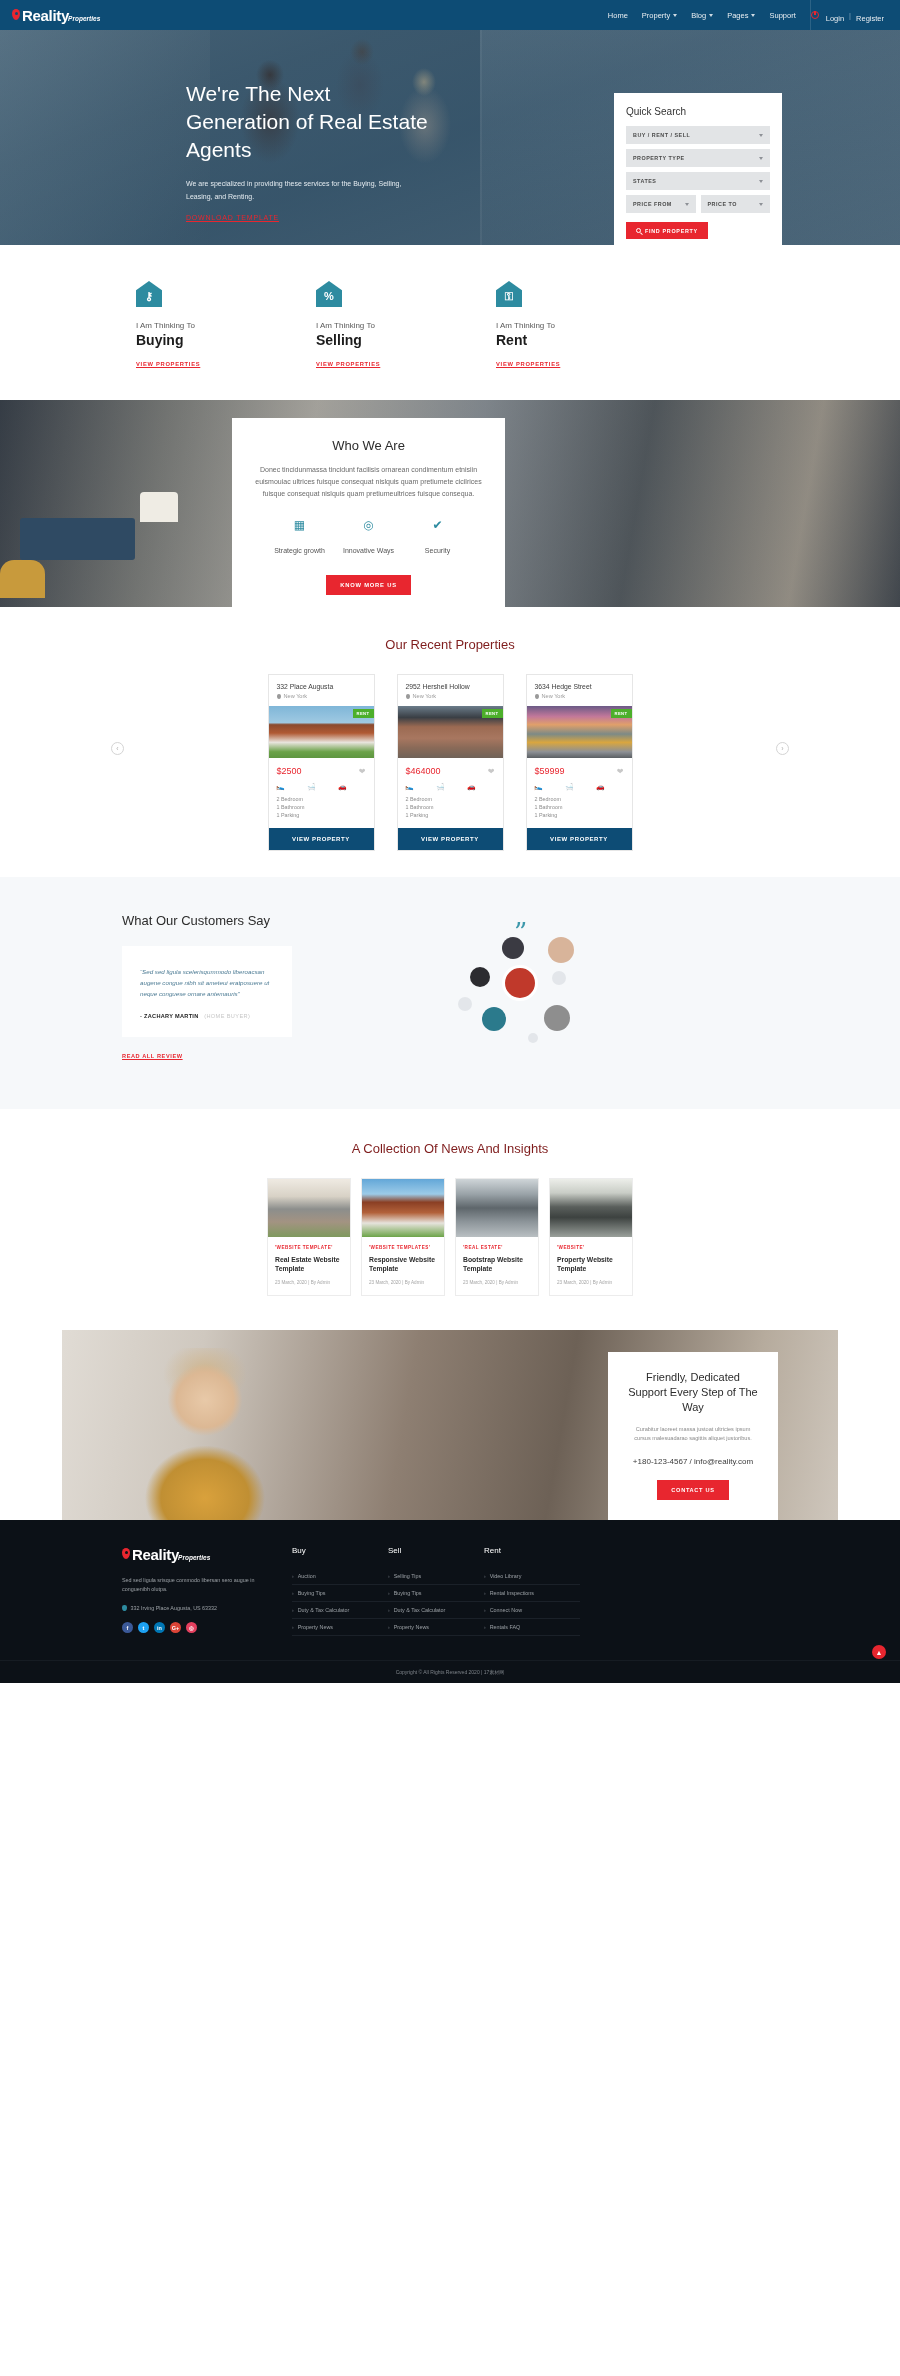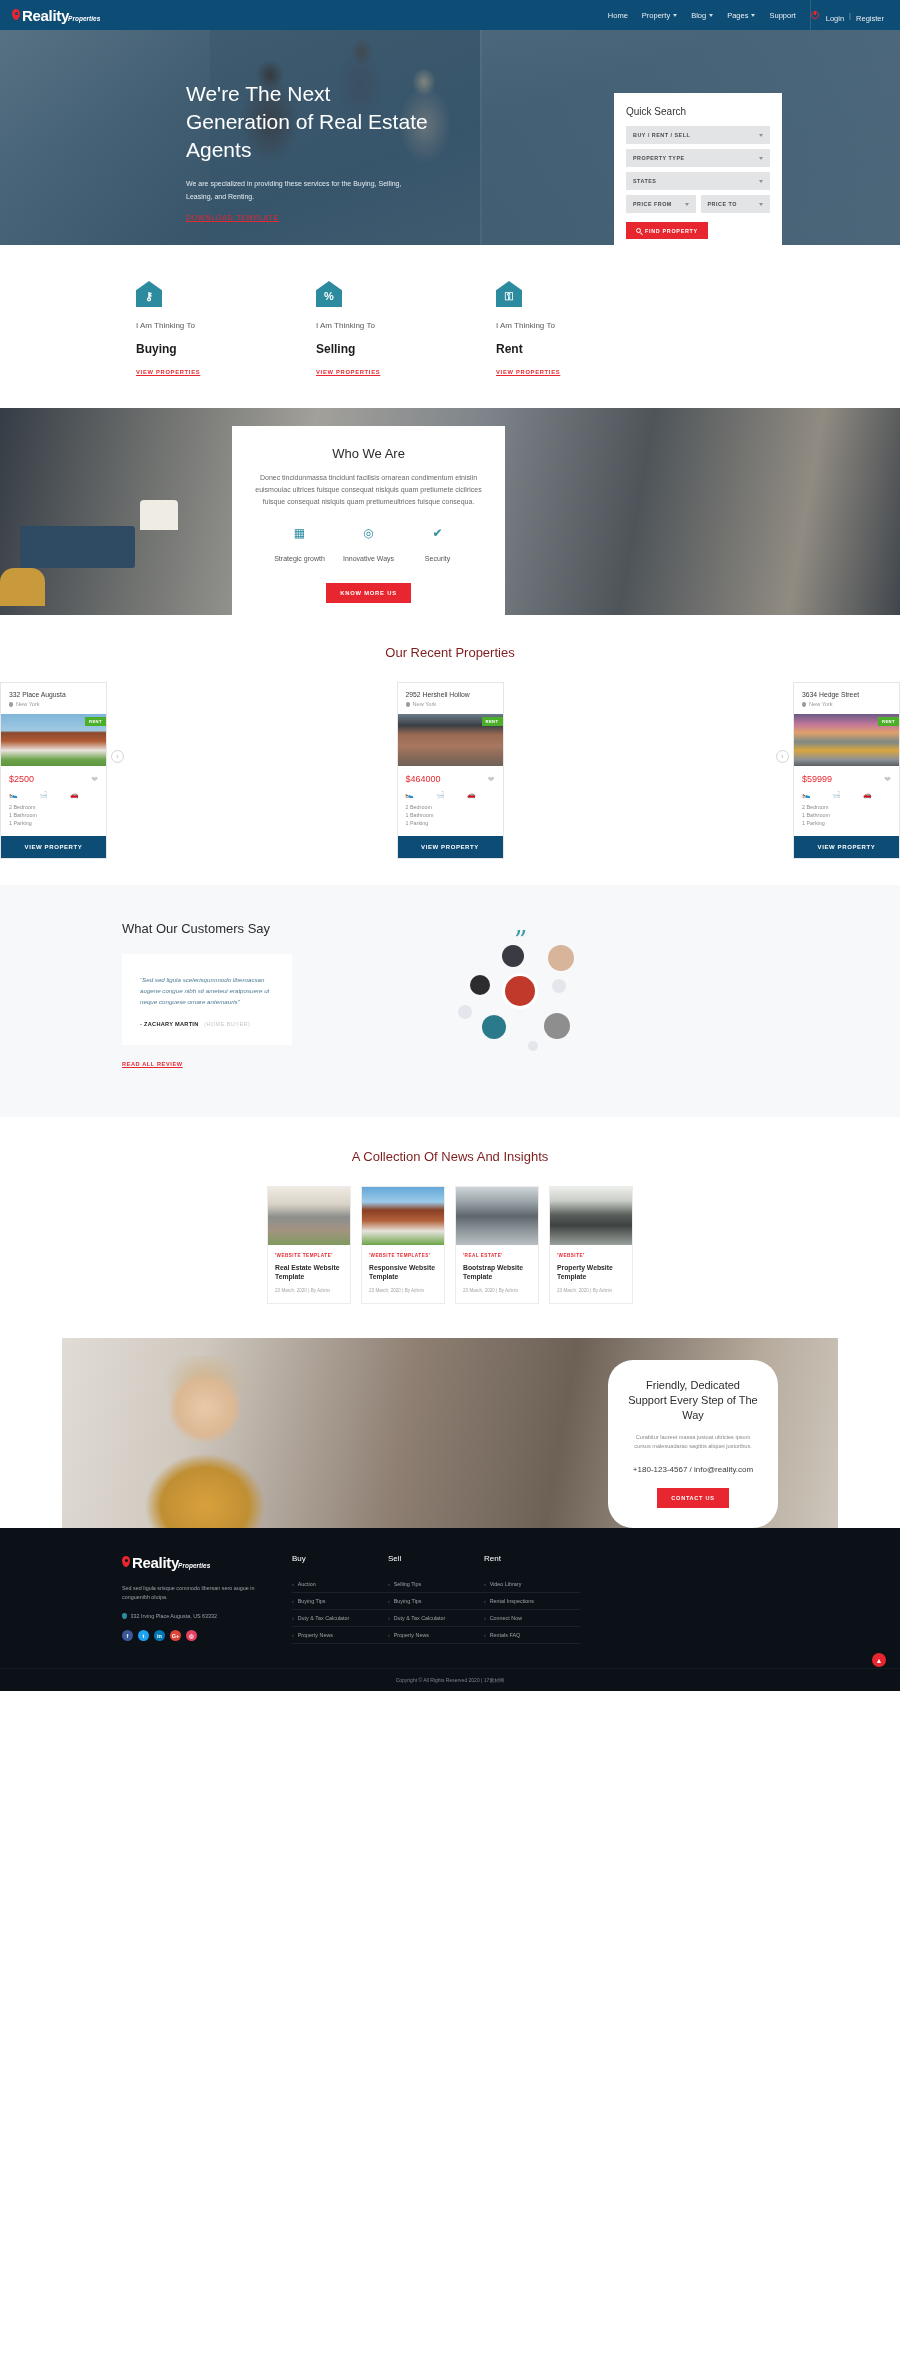--- a/index.html
+++ b/index.html
@@ -108,21 +108,21 @@
   .house-shape {
     width: 26px; height: 26px; background: #2d8ba0;
     clip-path: polygon(50% 0%, 100% 36%, 100% 100%, 0% 100%, 0% 36%);
     position: relative;
   }
   .house-glyph {
     position: absolute; left: 0; top: 8px; width: 26px; text-align: center;
     color: #fff; font-size: 11px; font-weight: bold; line-height: 14px;
   }
   .think-label { font-size: 8px; color: #5a5a5a; }
-  .think-bold { font-size: 12px; color: #1c1c1c; font-weight: bold; margin-top: 12px; }
+  .think-bold { font-size: 14px; color: #1c1c1c; font-weight: bold; margin-top: 2px; }
   .think-link { display: inline-block; margin-top: 13px; font-size: 5.8px; color: #e8262f; letter-spacing: 0.7px; font-weight: bold; text-decoration: underline; }
 
   
   .who {
     height: 207px; position: relative;
     background:
       linear-gradient(rgba(25,30,38,0.22), rgba(25,30,38,0.22)),
       linear-gradient(100deg, #3d454e 0%, #8a8b86 18%, #c9c5bb 34%, #9aa1a6 52%, #5d6468 70%, #b2aa9c 88%, #4b5157 100%);
     overflow: hidden;
   }
@@ -141,21 +141,21 @@
   .who-feat span { font-size: 7px; color: #555; }
   .know-btn {
     background: #e8262f; color: #fff; border: none; padding: 7px 14px;
     font-size: 5.8px; font-weight: bold; letter-spacing: 0.8px; margin-top: 18px;
     cursor: pointer; font-family: "Liberation Sans", sans-serif;
   }
 
   
   .props { background: #fff; padding: 30px 0 26px 0; position: relative; }
   .sec-title { text-align: center; font-size: 13px; font-weight: 400; color: #7f1d1d; margin-bottom: 22px; }
-  .prop-grid { display: flex; gap: 22px; justify-content: space-between; }
+  .prop-grid { display: flex; gap: 22px; justify-content: center; }
   .prop-card { width: 107px; background: #fff; border: 1px solid #e6e6e6; }
   .pc-head { padding: 8px 8px 7px 8px; }
   .pc-title { font-size: 6.8px; color: #3c3c3c; }
   .pc-loc { font-size: 5.6px; color: #9a9a9a; margin-top: 3px; display: flex; align-items: center; gap: 3px; }
   .pin-sm { display: inline-block; width: 4px; height: 5px; background: #9a9a9a; border-radius: 50% 50% 50% 50% / 40% 40% 62% 62%; }
   .pc-img { height: 52px; position: relative; }
   .pc-img.i1 { background: linear-gradient(180deg, #7fb6d8 0%, #9fc9e2 32%, #8a4a2e 36%, #b05a34 52%, #e8e4dd 70%, #6ba249 88%, #5e9640 100%); }
   .pc-img.i2 { background: linear-gradient(180deg, #6b7c8a 0%, #3a3f45 22%, #9b6a52 40%, #a87760 62%, #8a6a58 80%, #6f6258 100%); }
   .pc-img.i3 { background: linear-gradient(180deg, #6b5a86 0%, #c2789a 20%, #e0a06a 36%, #7d8a86 54%, #d9a63f 70%, #8d9095 88%, #5a5f63 100%); }
   .tag { position: absolute; right: 0; top: 3px; background: #4caf2a; color: #fff; font-size: 4.2px; font-weight: bold; letter-spacing: 0.4px; padding: 2px 4px; }
@@ -215,21 +215,21 @@
   .sup-bar-r { position: absolute; right: 0; top: 0; width: 62px; height: 190px; background: #ffffff; }
   .sup-person {
     position: absolute; left: 110px; top: 18px; width: 190px; height: 172px;
     background:
       radial-gradient(ellipse 52px 50px at 95px 52px, #e8c9a8 0%, #dcb894 55%, rgba(220,184,148,0) 72%),
       radial-gradient(ellipse 60px 46px at 95px 26px, #cfb48b 0%, rgba(207,180,139,0) 70%),
       radial-gradient(ellipse 80px 70px at 95px 150px, #d9a13c 0%, #c08f33 55%, rgba(192,143,51,0) 75%);
   }
   .sup-card {
     position: absolute; right: 122px; top: 22px; width: 170px; background: #fff;
-    padding: 18px 20px 20px 20px; text-align: center; z-index: 5; border-radius: 25px;
+    padding: 18px 20px 20px 20px; text-align: center; z-index: 5;
   }
   .sup-card h2 { font-size: 11px; font-weight: 400; color: #2c2c2c; line-height: 15px; }
   .sup-card p { font-size: 5.6px; line-height: 9px; color: #8a8a8a; margin-top: 10px; }
   .sup-phone { font-size: 8px; color: #3c3c3c; margin-top: 14px; }
   .contact-btn {
     background: #e8262f; color: #fff; border: none; padding: 7px 14px;
     font-size: 5.6px; font-weight: bold; letter-spacing: 0.7px; margin-top: 14px;
     cursor: pointer; font-family: "Liberation Sans", sans-serif;
   }
 

